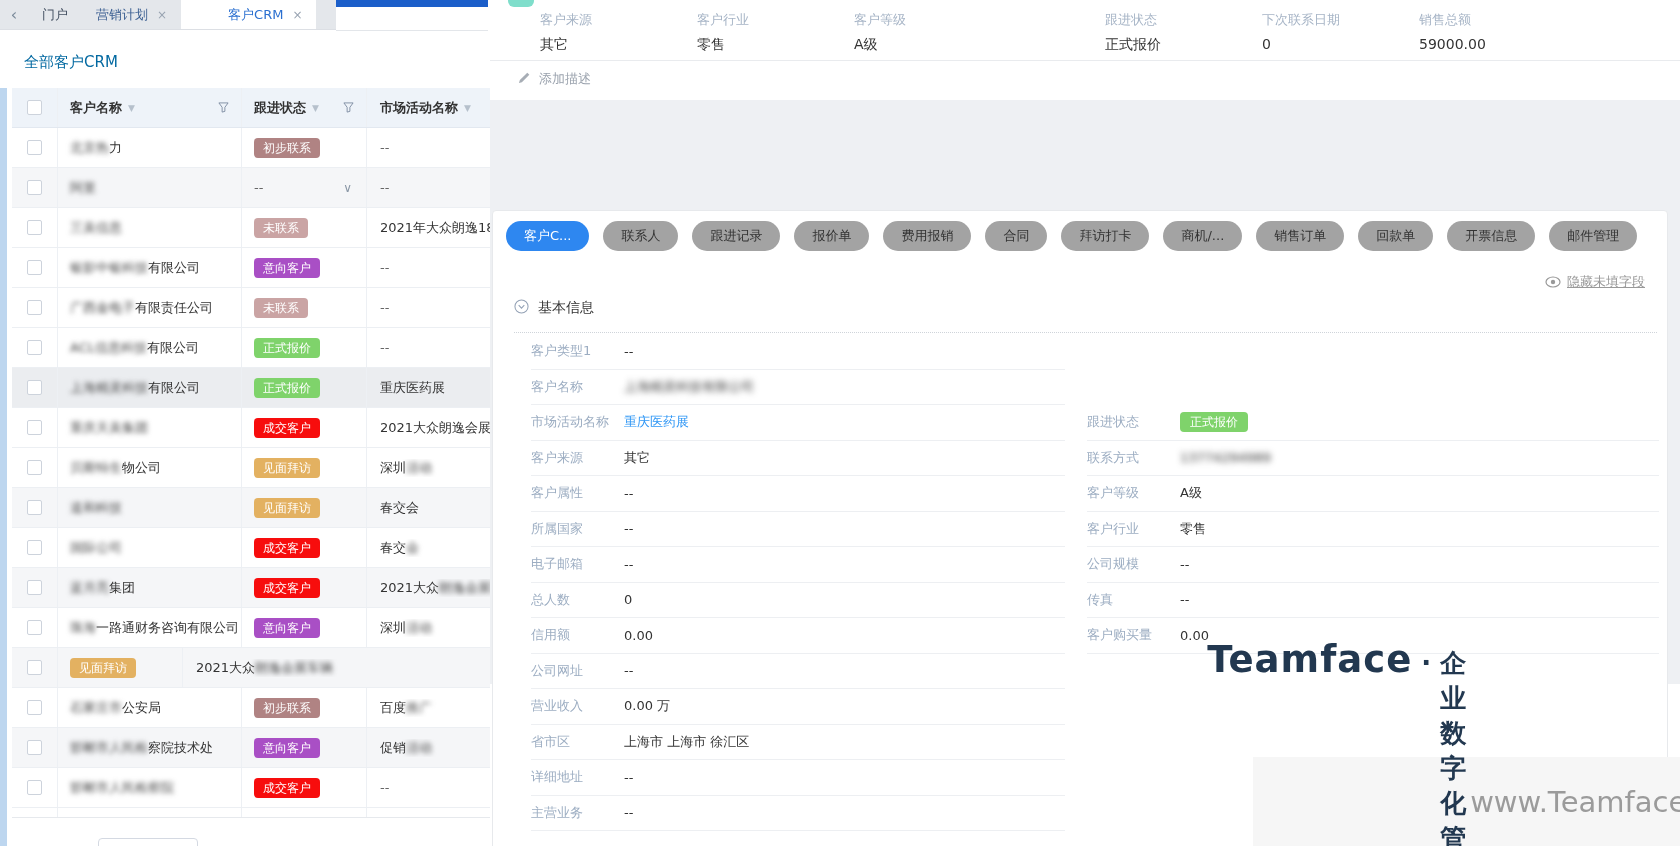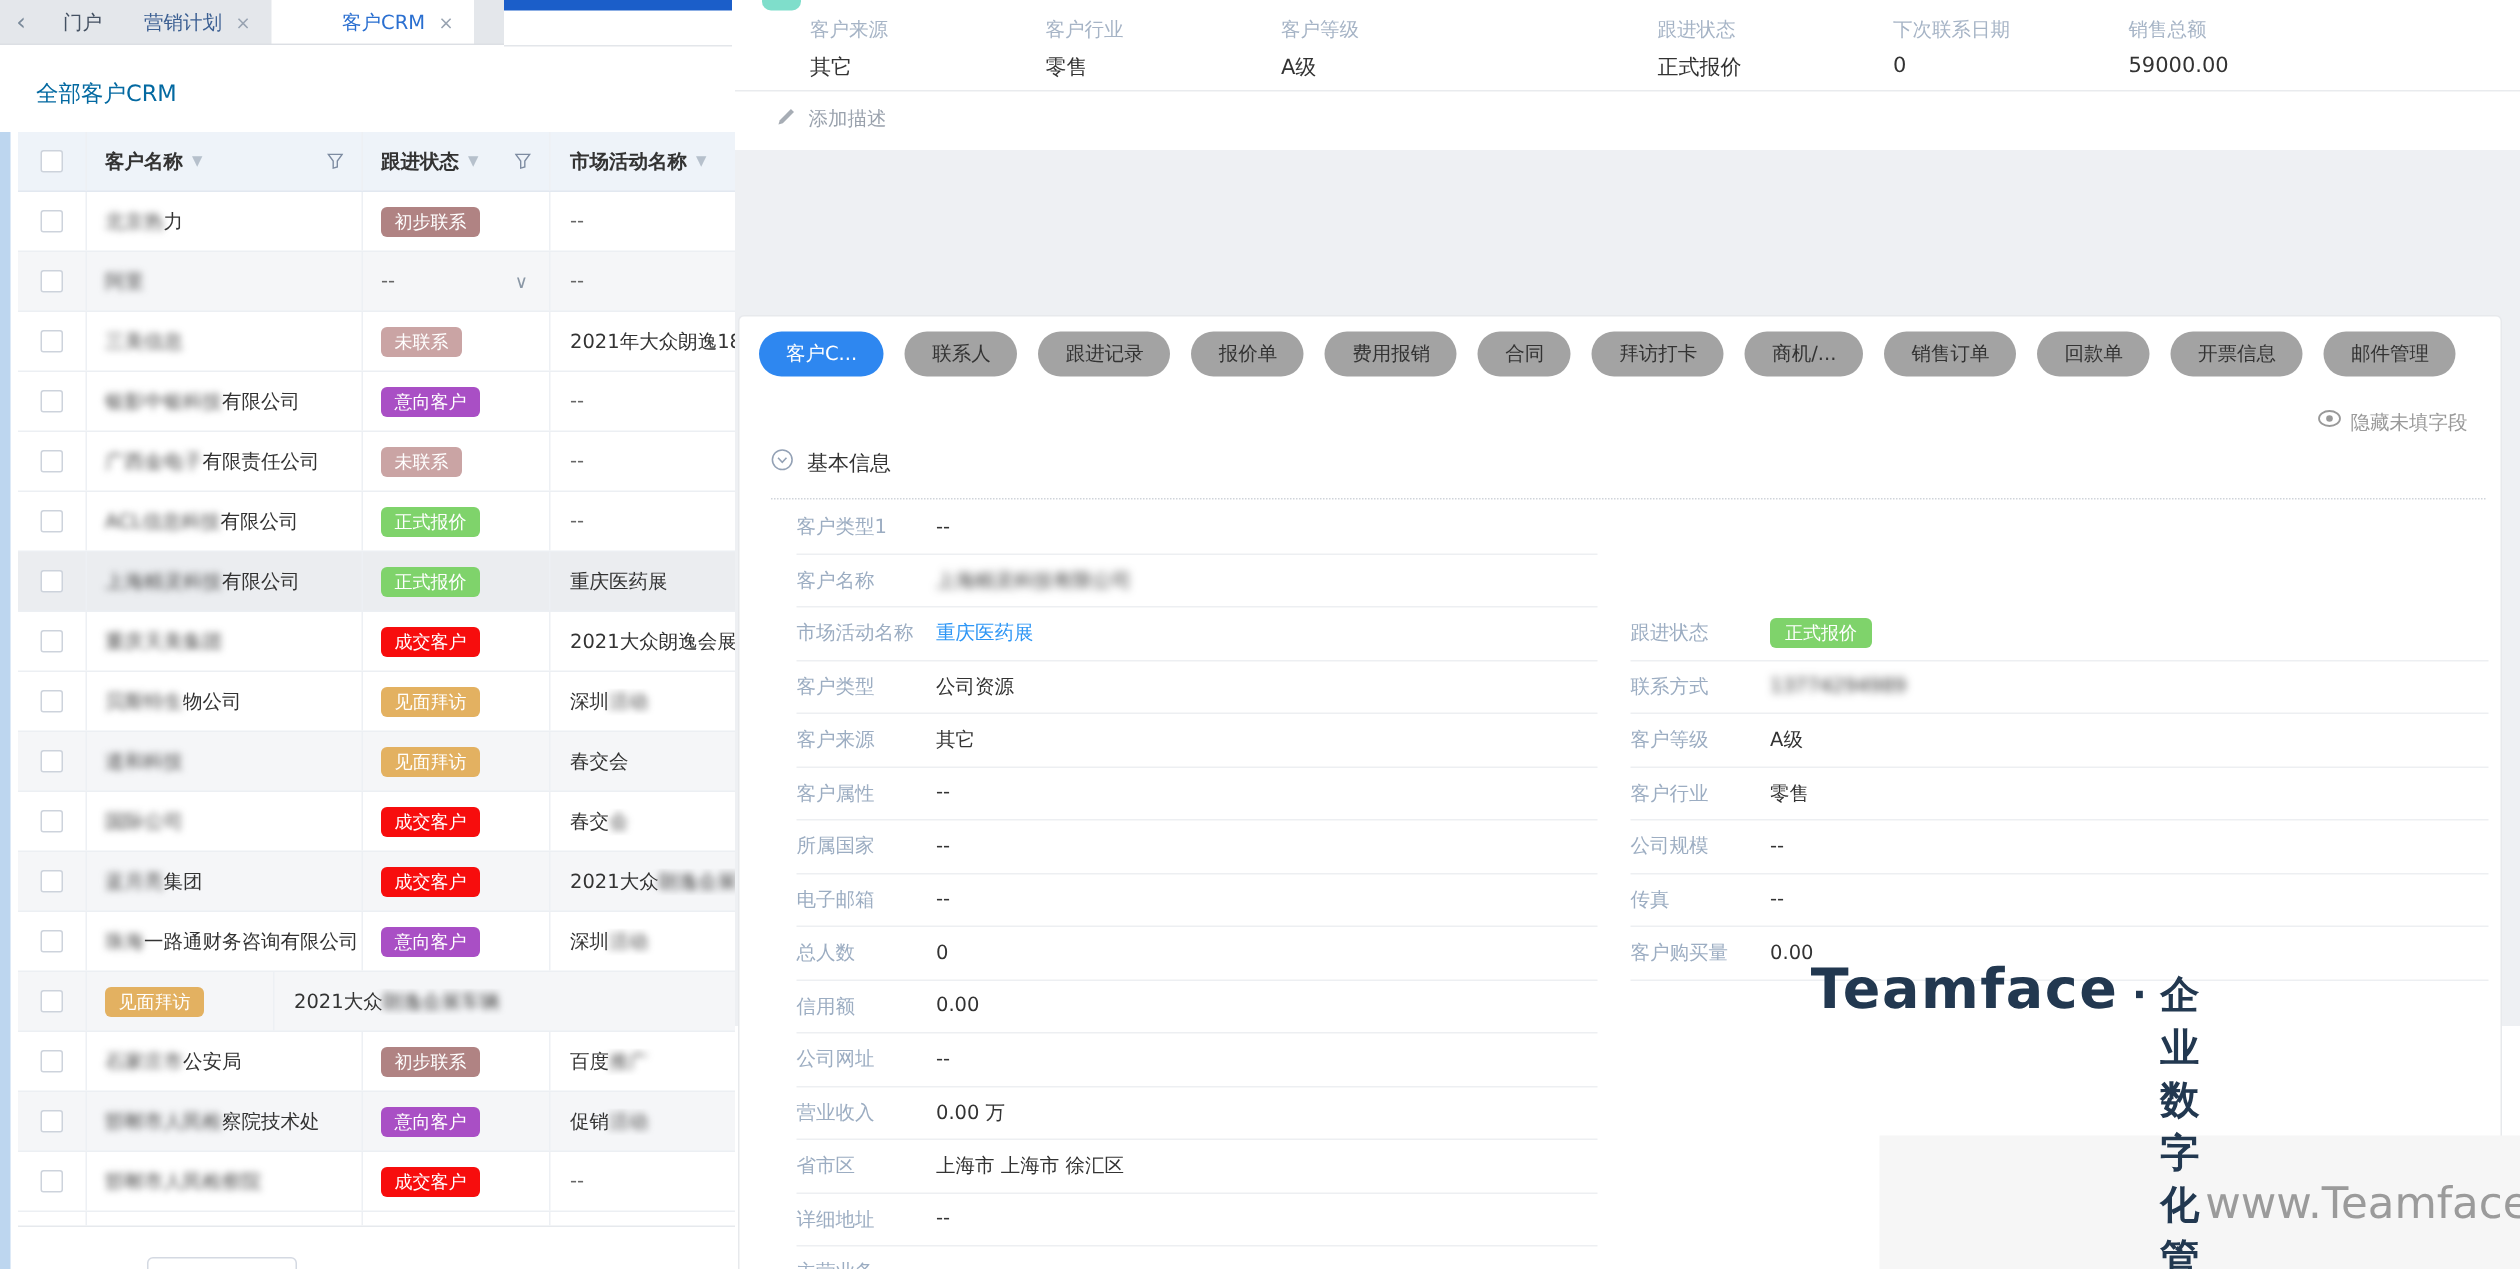--- a/index.html
+++ b/index.html
@@ -62,21 +62,21 @@
   .add-desc { position:absolute; left:28px; top:70px; color:#9aa2ad; font-size:13px;
     display:flex; align-items:center; gap:8px; cursor:pointer; }
   .gray-area { position:absolute; left:0; right:0; top:100px; bottom:0; background:#eef0f3; }
   .card { position:absolute; left:2px; top:110px; right:12px; height:760px; background:#fff;
     border:1px solid #e7e9ec; border-radius:4px 4px 0 0; }
   .pill-tabs { position:absolute; left:13px; top:10px; display:flex; gap:14px; }
   .pill { height:30px; display:flex; align-items:center; padding:0 18px; background:#a3a3a3;
     border-radius:15px; font-size:13px; color:#333; white-space:nowrap; cursor:pointer; }
   .pill.active { background:#2e87f0; color:#fff; }
   .hide-empty { position:absolute; right:22px; top:62px; color:#999; font-size:13px;
-    display:flex; align-items:flex-start; gap:6px; cursor:pointer; }
+    display:flex; align-items:flex-end; gap:6px; cursor:pointer;text-decoration:underline; }
   .section-head { position:absolute; left:21px; top:88px; display:flex; align-items:center;
     gap:9px; font-size:14px; color:#333; }
   .dotted { position:absolute; left:21px; right:10px; top:121px; border-top:1px dotted #cfd4da; }
   .fields { position:absolute; left:38px; top:123px; right:8px; display:flex; }
   .fcol-left { width:535px; }
   .fcol-right { width:573px; margin-left:22px; padding-top:71px; }
   .frow { height:35.5px; display:flex; align-items:center; border-bottom:1px solid #edeff2; }
   .flabel { width:93px; flex-shrink:0; font-size:13px; color:#9cadc2; white-space:nowrap; }
   .fvalue { font-size:13px; color:#333; }
   .fvalue.link { color:#2e96f5; cursor:pointer; }
@@ -453,24 +453,20 @@
             </div>
             <div class="frow">
               <div class="flabel">客户名称</div>
               <div class="fvalue blurv">上海精灵科技有限公司</div>
             </div>
             <div class="frow">
               <div class="flabel">市场活动名称</div>
               <div class="fvalue link">重庆医药展</div>
             </div>
             <div class="frow">
-              <div class="flabel">客户类型</div>
-              <div class="fvalue">公司资源</div>
-            </div>
-            <div class="frow">
               <div class="flabel">客户来源</div>
               <div class="fvalue">其它</div>
             </div>
             <div class="frow">
               <div class="flabel">客户属性</div>
               <div class="fvalue">--</div>
             </div>
             <div class="frow">
               <div class="flabel">所属国家</div>
               <div class="fvalue">--</div>

